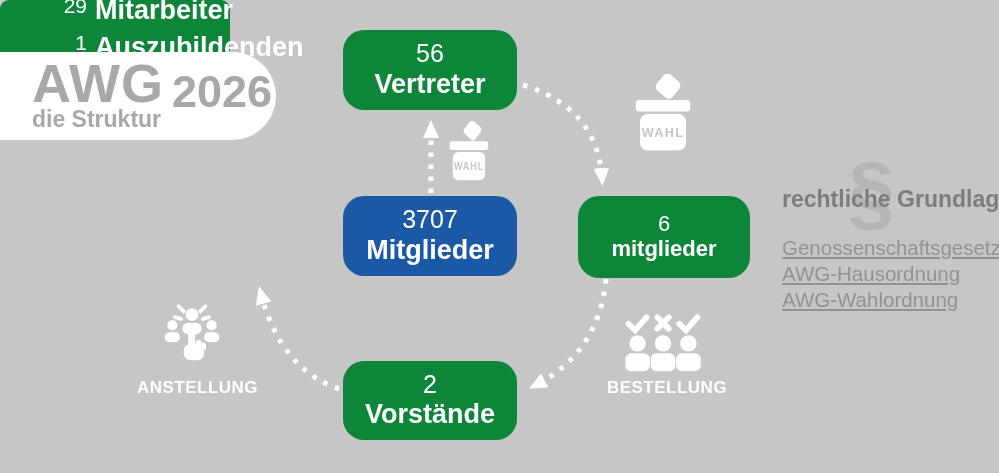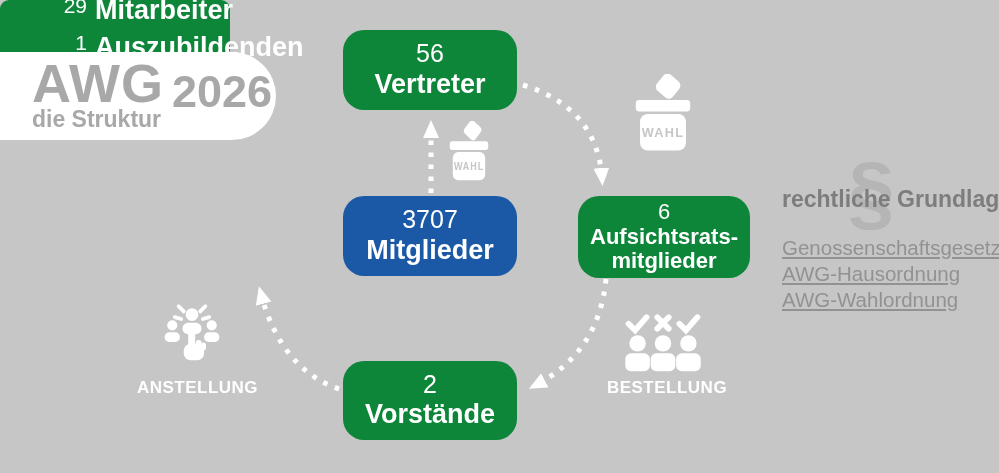--- a/index.html
+++ b/index.html
@@ -113,21 +113,20 @@
     <div class="label">Vertreter</div>
   </div>
 
   <div class="node blue" id="node-mitglieder">
     <div class="count">3707</div>
     <div class="label">Mitglieder</div>
   </div>
 
   <div class="node green small-text" id="node-aufsichtsrat">
     <div class="count">6</div>
-    <div class="label">Aufsichtsrats-</div>
     <div class="label">mitglieder</div>
   </div>
 
   <div id="node-mitarbeiter">
     <div class="staff-grid">
       <div class="num">29</div>
       <div class="lbl">Mitarbeiter</div>
       <div class="num">1</div>
       <div class="lbl">Auszubildenden</div>
       <div class="num">1</div>

